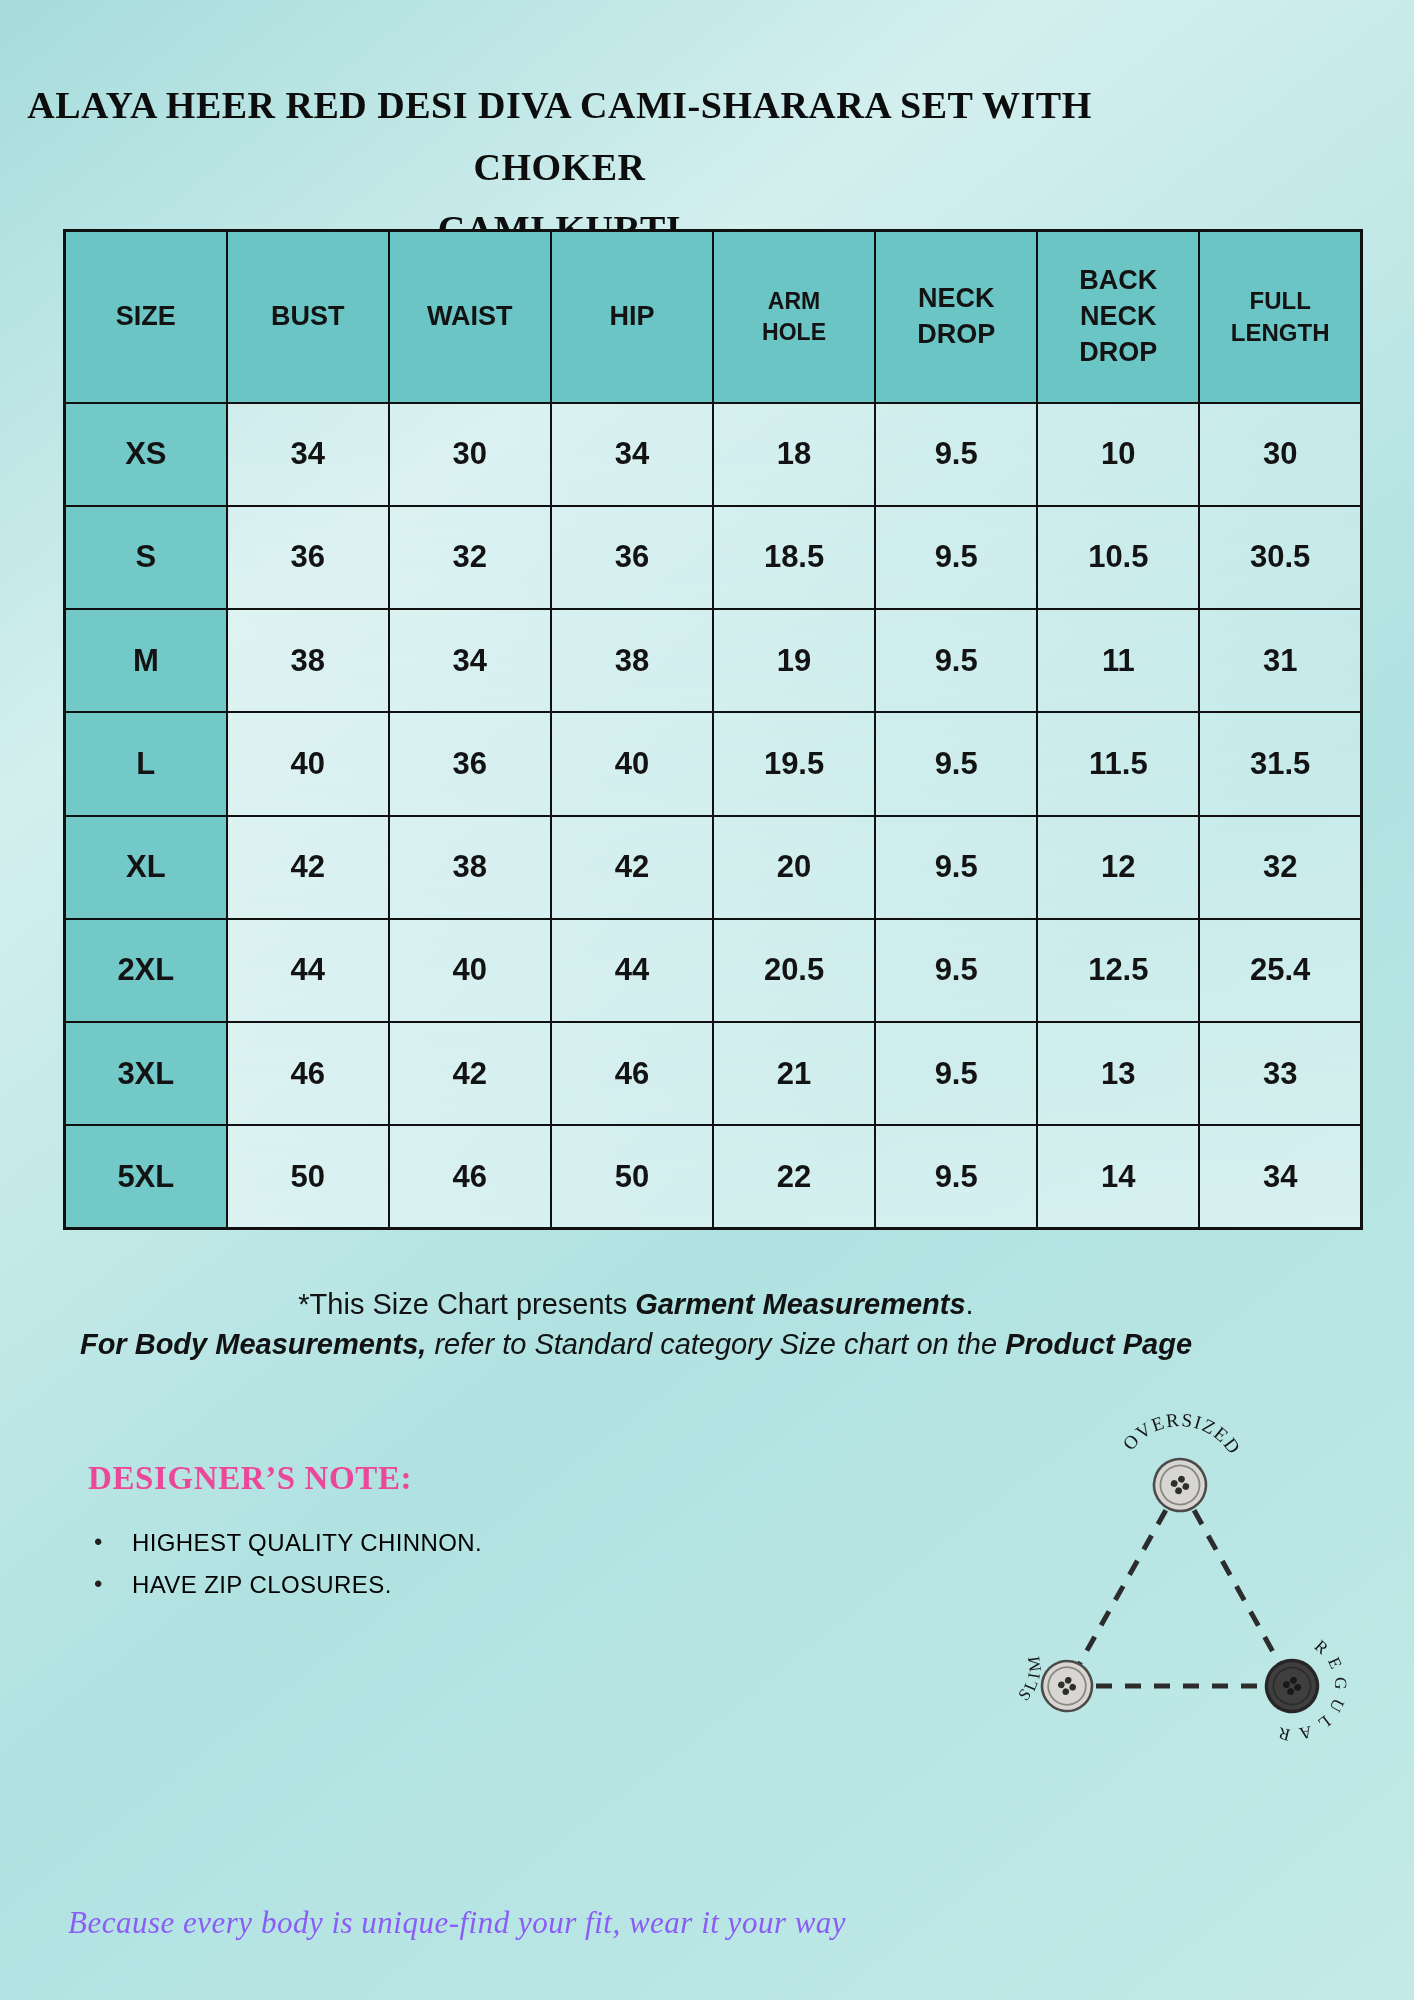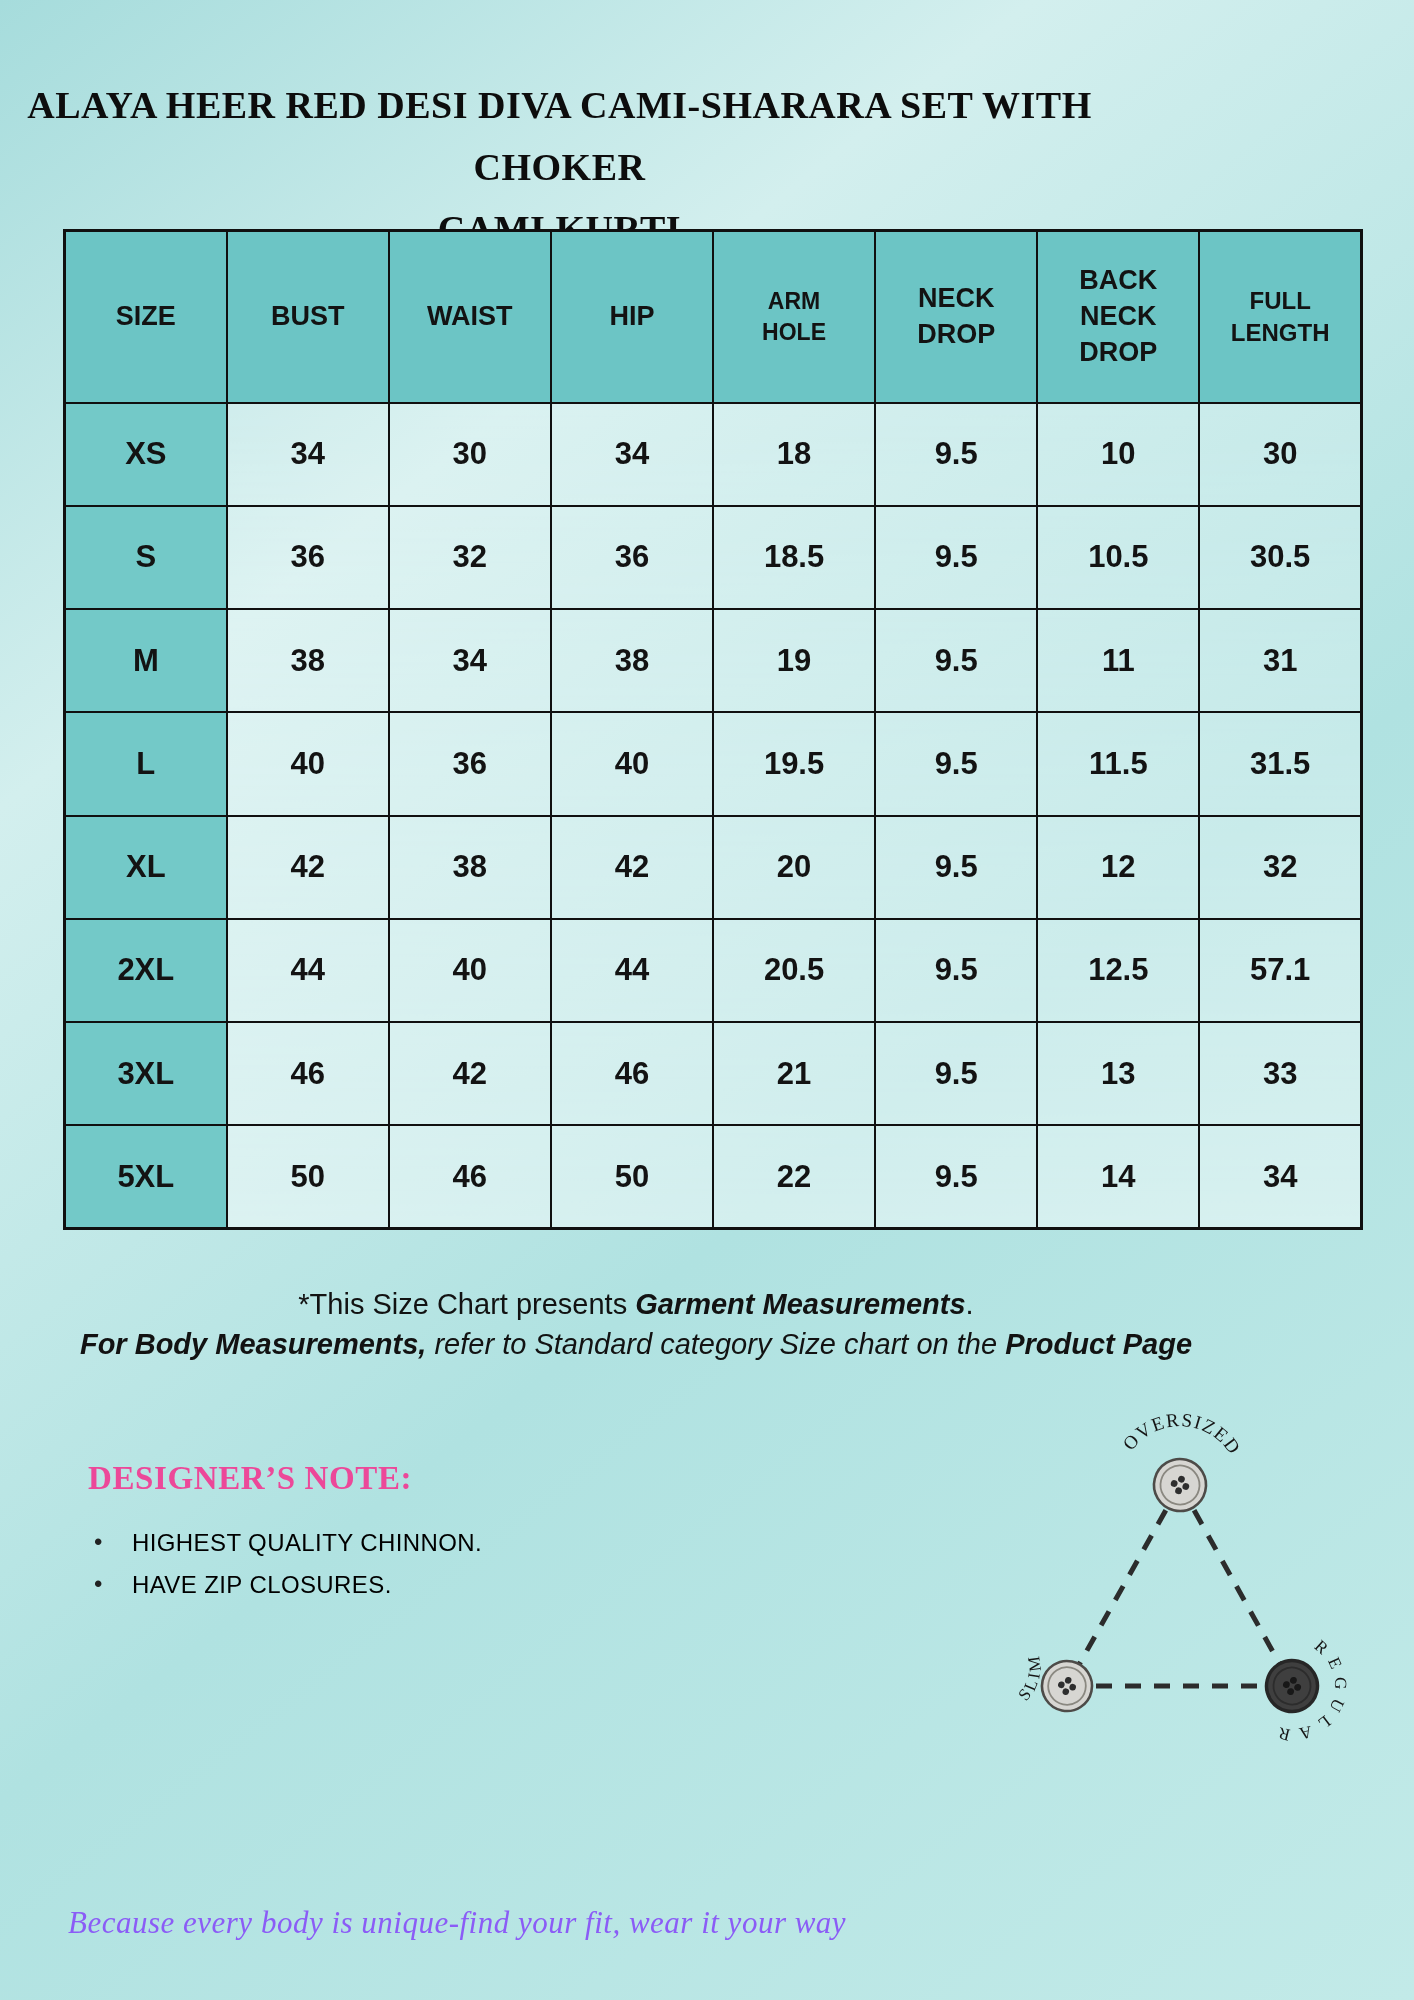--- a/index.html
+++ b/index.html
@@ -148,21 +148,21 @@
         <td>32</td>
       </tr>
       <tr>
         <th>2XL</th>
         <td>44</td>
         <td>40</td>
         <td>44</td>
         <td>20.5</td>
         <td>9.5</td>
         <td>12.5</td>
-        <td>57.1</td>
+        <td>25.4</td>
       </tr>
       <tr>
         <th>3XL</th>
         <td>46</td>
         <td>42</td>
         <td>46</td>
         <td>21</td>
         <td>9.5</td>
         <td>13</td>
         <td>33</td>

